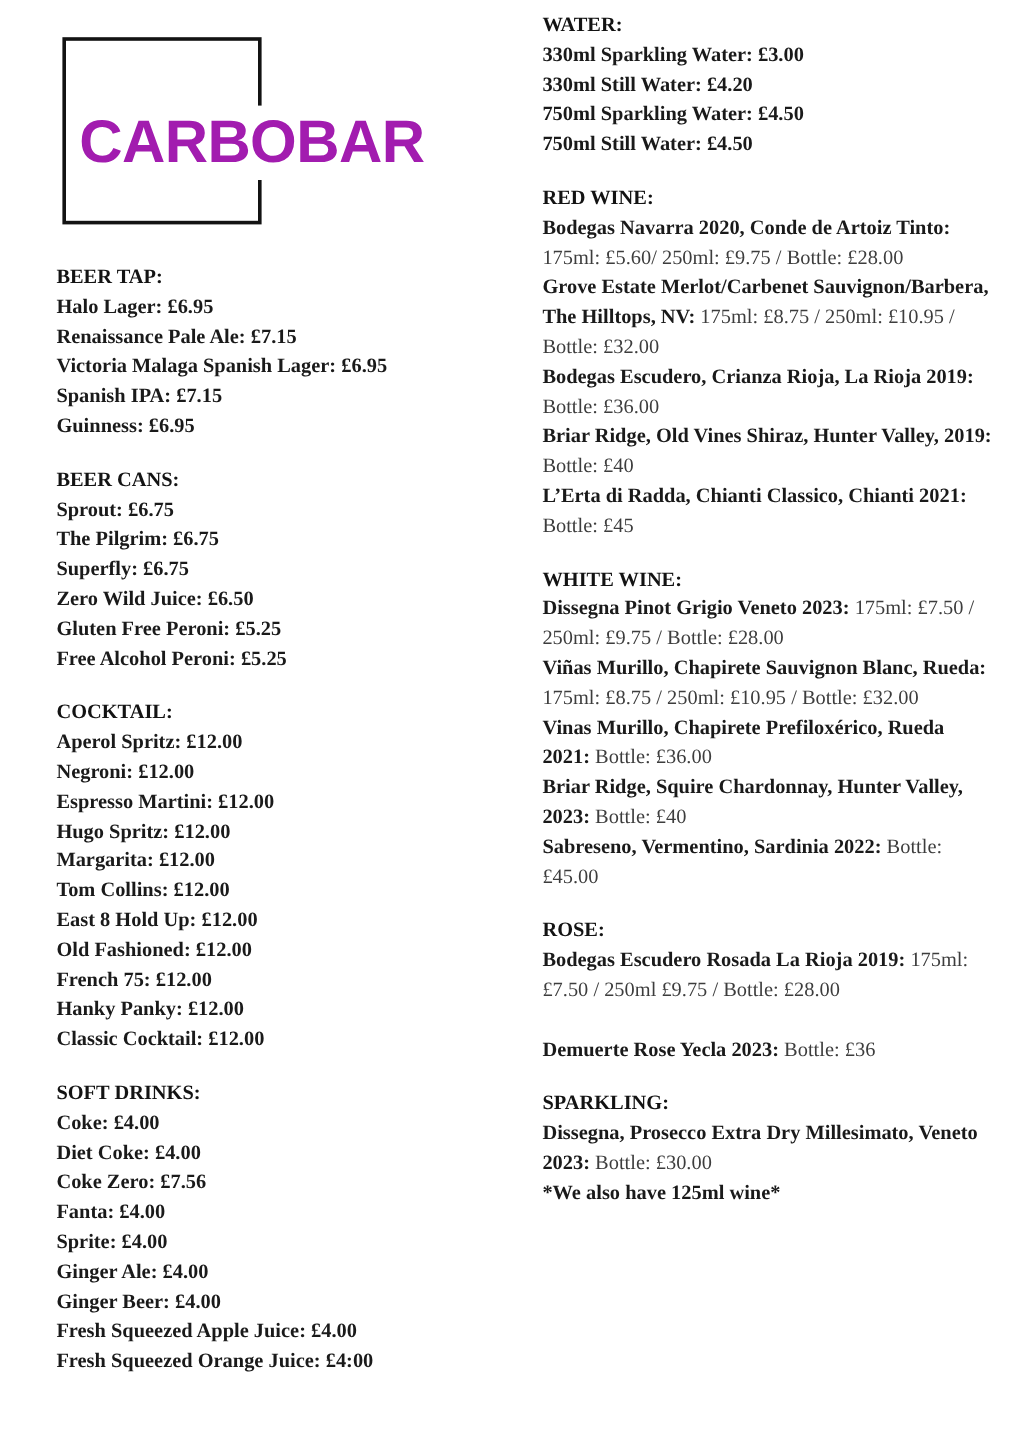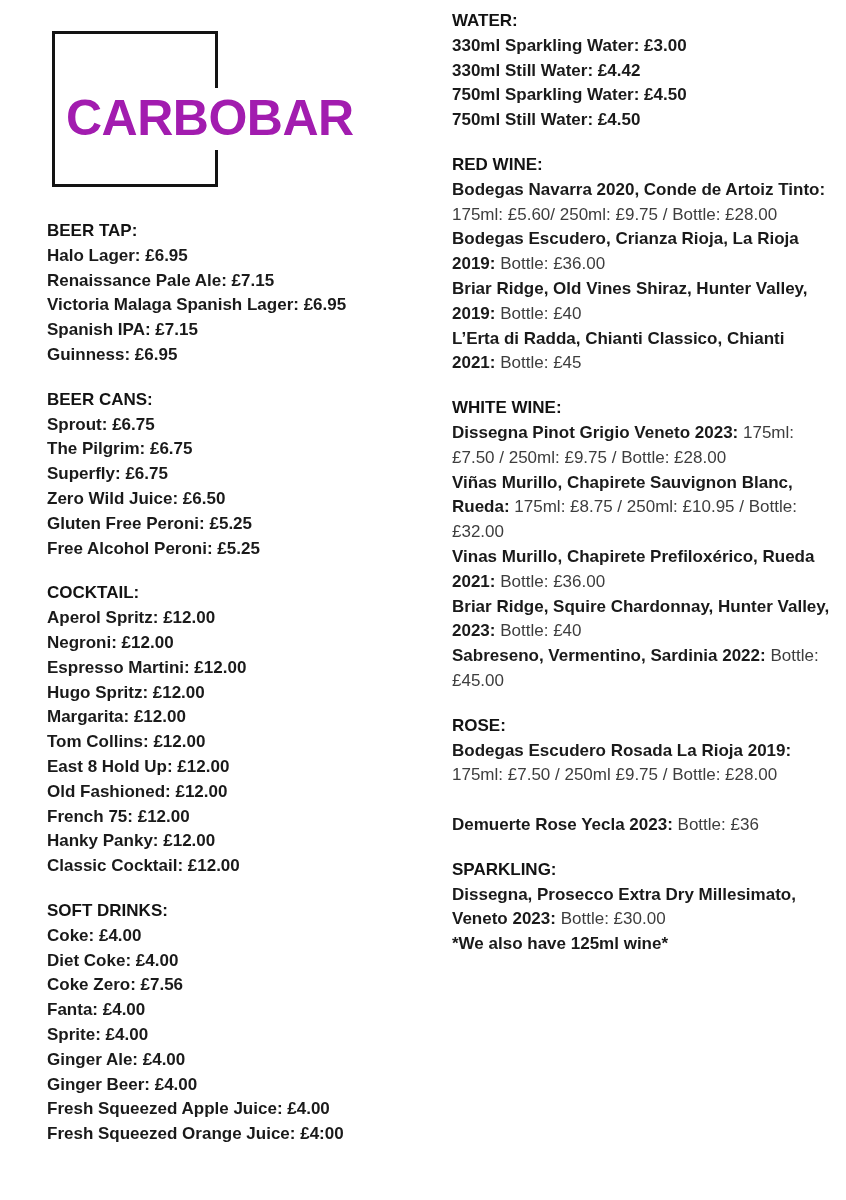--- a/index.html
+++ b/index.html
@@ -9,21 +9,21 @@
   
   .logo{position:absolute;left:52px;top:31px;width:166px;height:156px;}
   .logo-frame{position:absolute;left:0;top:0;right:0;bottom:0;border:3px solid #131313;}
   .logo-text{
     position:absolute;left:11px;top:57px;z-index:2;
     font-size:50px;font-weight:700;letter-spacing:-0.5px;line-height:1;
     color:#a21caf;background:#ffffff;padding:5px 10px 7px 3px;white-space:nowrap;
   }
 
   
-  .col{position:absolute;font-size:17px;line-height:24.8px;color:#171717;}
+  .col{position:absolute;font-size:17px;line-height:24.8px;color:#171717;font-family:Liberation Serif, serif;}
   .col-left{left:47px;top:219px;width:370px;}
   .col-right{left:452px;top:9px;width:378px;}
 
   .menu-section + .menu-section{margin-top:20px;}
   .section-title{font-weight:700;color:#131313;}
   .menu-item{font-weight:700;color:#1a1a1a;}
   .item-bold{font-weight:700;color:#1a1a1a;}
   .item-regular{font-weight:400;color:#3d3d3d;}
   .menu-spacer{height:24.8px;}
 </style>
@@ -79,27 +79,28 @@
         <div class="menu-item"><span class="item-bold">Ginger Ale: £4.00</span></div>
         <div class="menu-item"><span class="item-bold">Ginger Beer: £4.00</span></div>
         <div class="menu-item"><span class="item-bold">Fresh Squeezed Apple Juice: £4.00</span></div>
         <div class="menu-item"><span class="item-bold">Fresh Squeezed Orange Juice: £4:00</span></div>
       </section>
     </div>
   <div class="col col-right" id="right-col">
       <section class="menu-section">
         <div class="section-title">WATER:</div>
         <div class="menu-item"><span class="item-bold">330ml Sparkling Water: £3.00</span></div>
-        <div class="menu-item"><span class="item-bold">330ml Still Water: £4.42</span></div>
+        <div class="menu-item"><span class="item-bold">330ml Still Water: £4.20</span></div>
         <div class="menu-item"><span class="item-bold">750ml Sparkling Water: £4.50</span></div>
         <div class="menu-item"><span class="item-bold">750ml Still Water: £4.50</span></div>
       </section>
       <section class="menu-section">
         <div class="section-title">RED WINE:</div>
         <div class="menu-item"><span class="item-bold">Bodegas Navarra 2020, Conde de Artoiz Tinto:</span><span class="item-regular"> 175ml: £5.60/ 250ml: £9.75 / Bottle: £28.00</span></div>
+        <div class="menu-item"><span class="item-bold">Grove Estate Merlot/Carbenet Sauvignon/Barbera, The Hilltops, NV:</span><span class="item-regular"> 175ml: £8.75 / 250ml: £10.95 / Bottle: £32.00</span></div>
         <div class="menu-item"><span class="item-bold">Bodegas Escudero, Crianza Rioja, La Rioja 2019:</span><span class="item-regular"> Bottle: £36.00</span></div>
         <div class="menu-item"><span class="item-bold">Briar Ridge, Old Vines Shiraz, Hunter Valley, 2019:</span><span class="item-regular"> Bottle: £40</span></div>
         <div class="menu-item"><span class="item-bold">L’Erta di Radda, Chianti Classico, Chianti 2021:</span><span class="item-regular"> Bottle: £45</span></div>
       </section>
       <section class="menu-section">
         <div class="section-title">WHITE WINE:</div>
         <div class="menu-item"><span class="item-bold">Dissegna Pinot Grigio Veneto 2023:</span><span class="item-regular"> 175ml: £7.50 / 250ml: £9.75 / Bottle: £28.00</span></div>
         <div class="menu-item"><span class="item-bold">Viñas Murillo, Chapirete Sauvignon Blanc, Rueda:</span><span class="item-regular"> 175ml: £8.75 / 250ml: £10.95 / Bottle: £32.00</span></div>
         <div class="menu-item"><span class="item-bold">Vinas Murillo, Chapirete Prefiloxérico, Rueda 2021:</span><span class="item-regular"> Bottle: £36.00</span></div>
         <div class="menu-item"><span class="item-bold">Briar Ridge, Squire Chardonnay, Hunter Valley, 2023:</span><span class="item-regular"> Bottle: £40</span></div>

